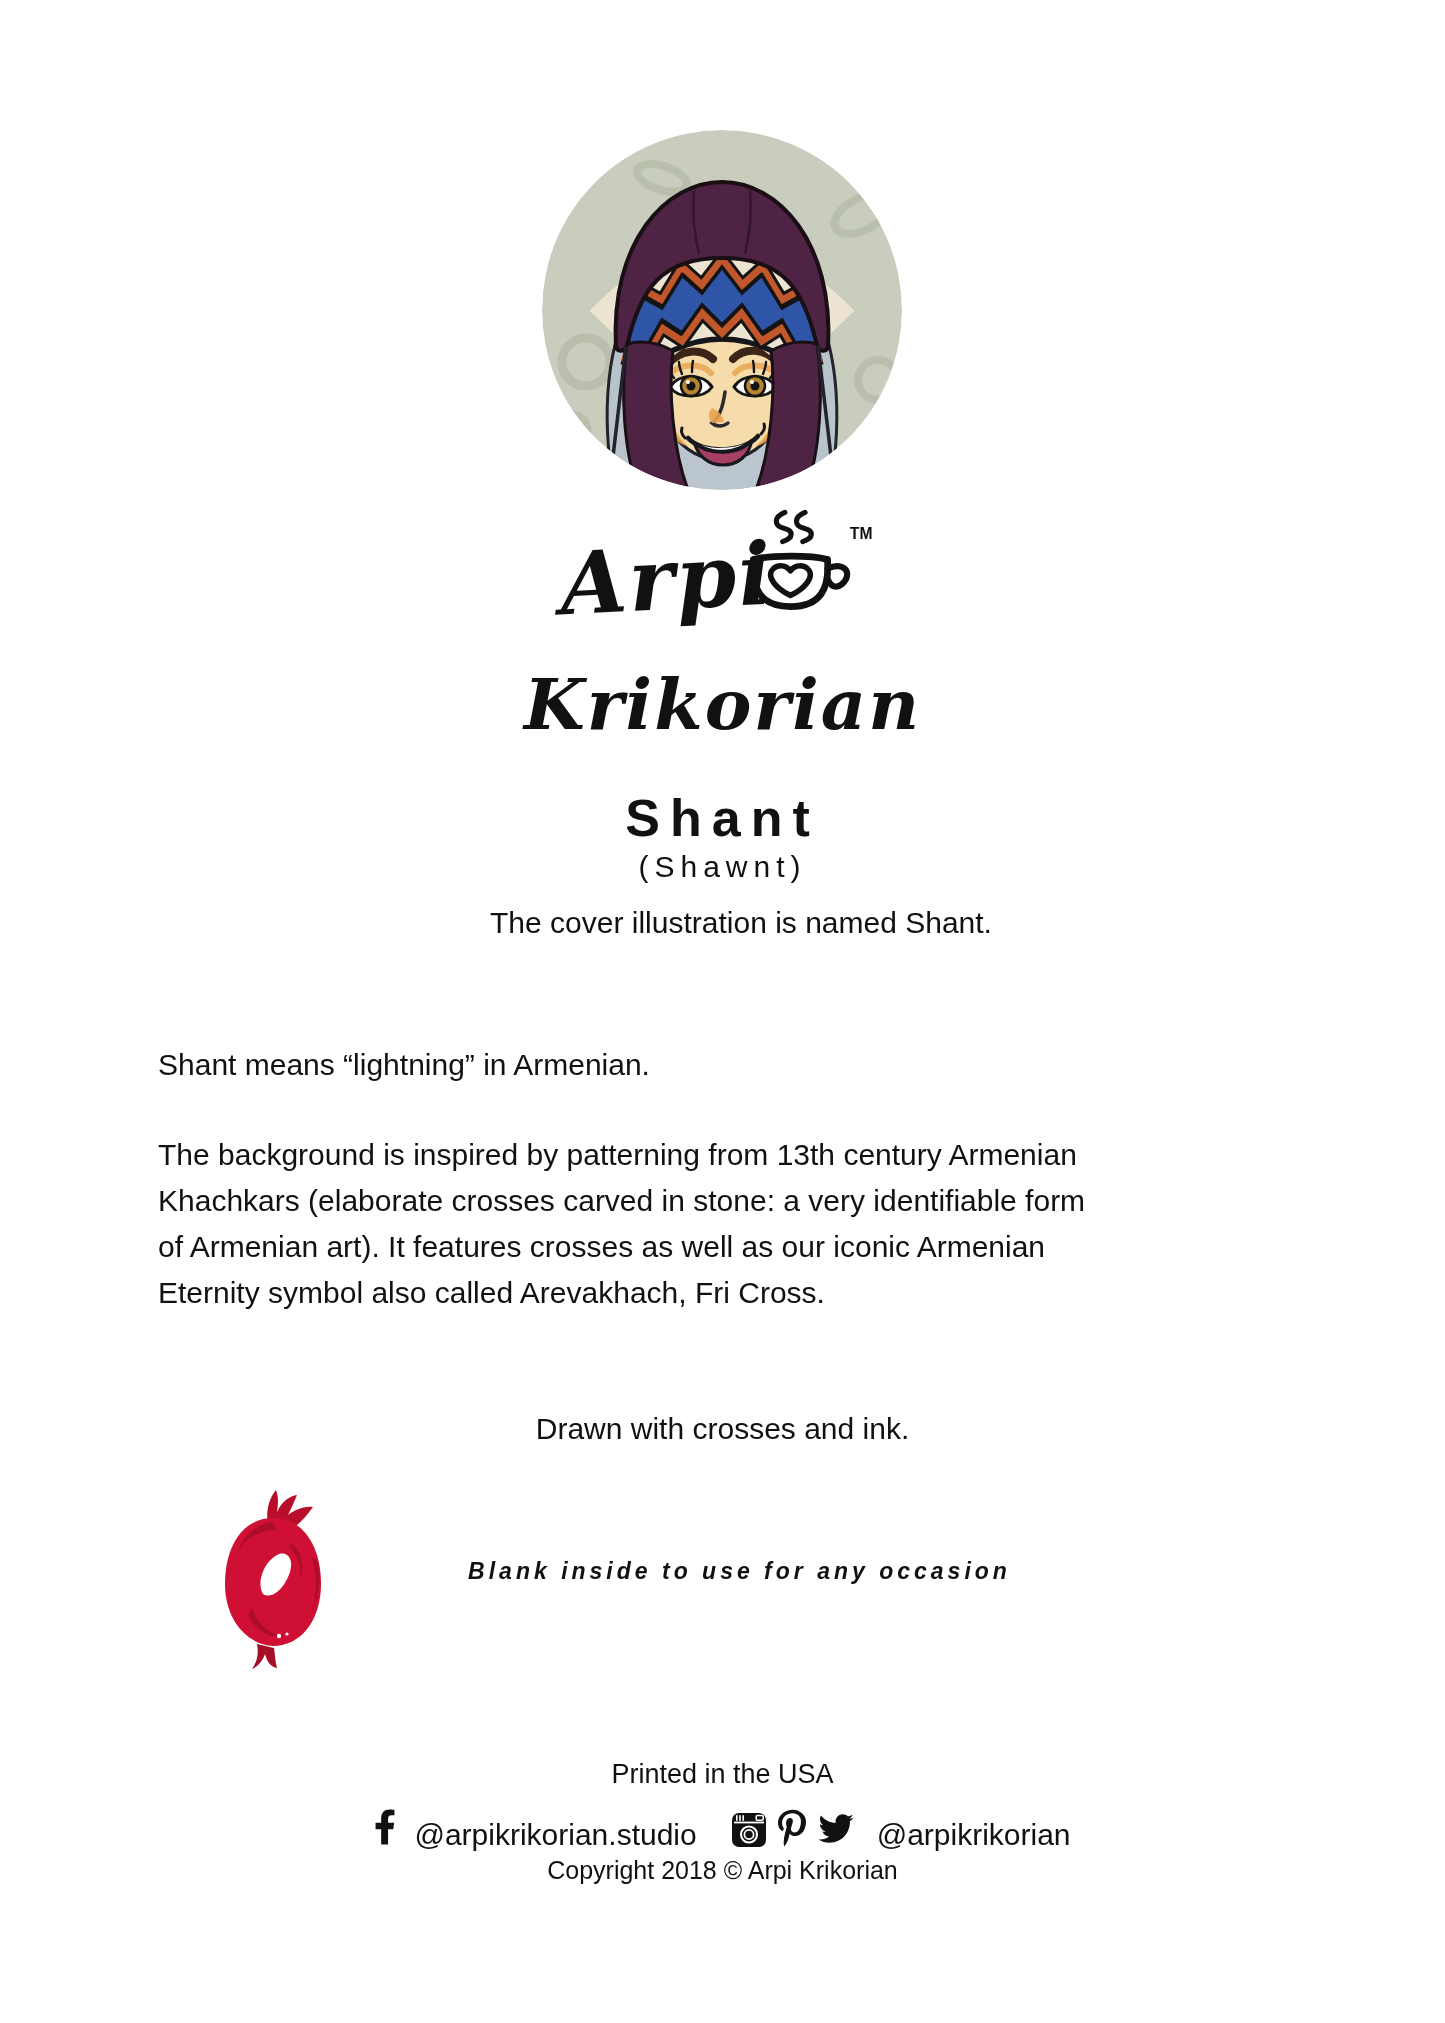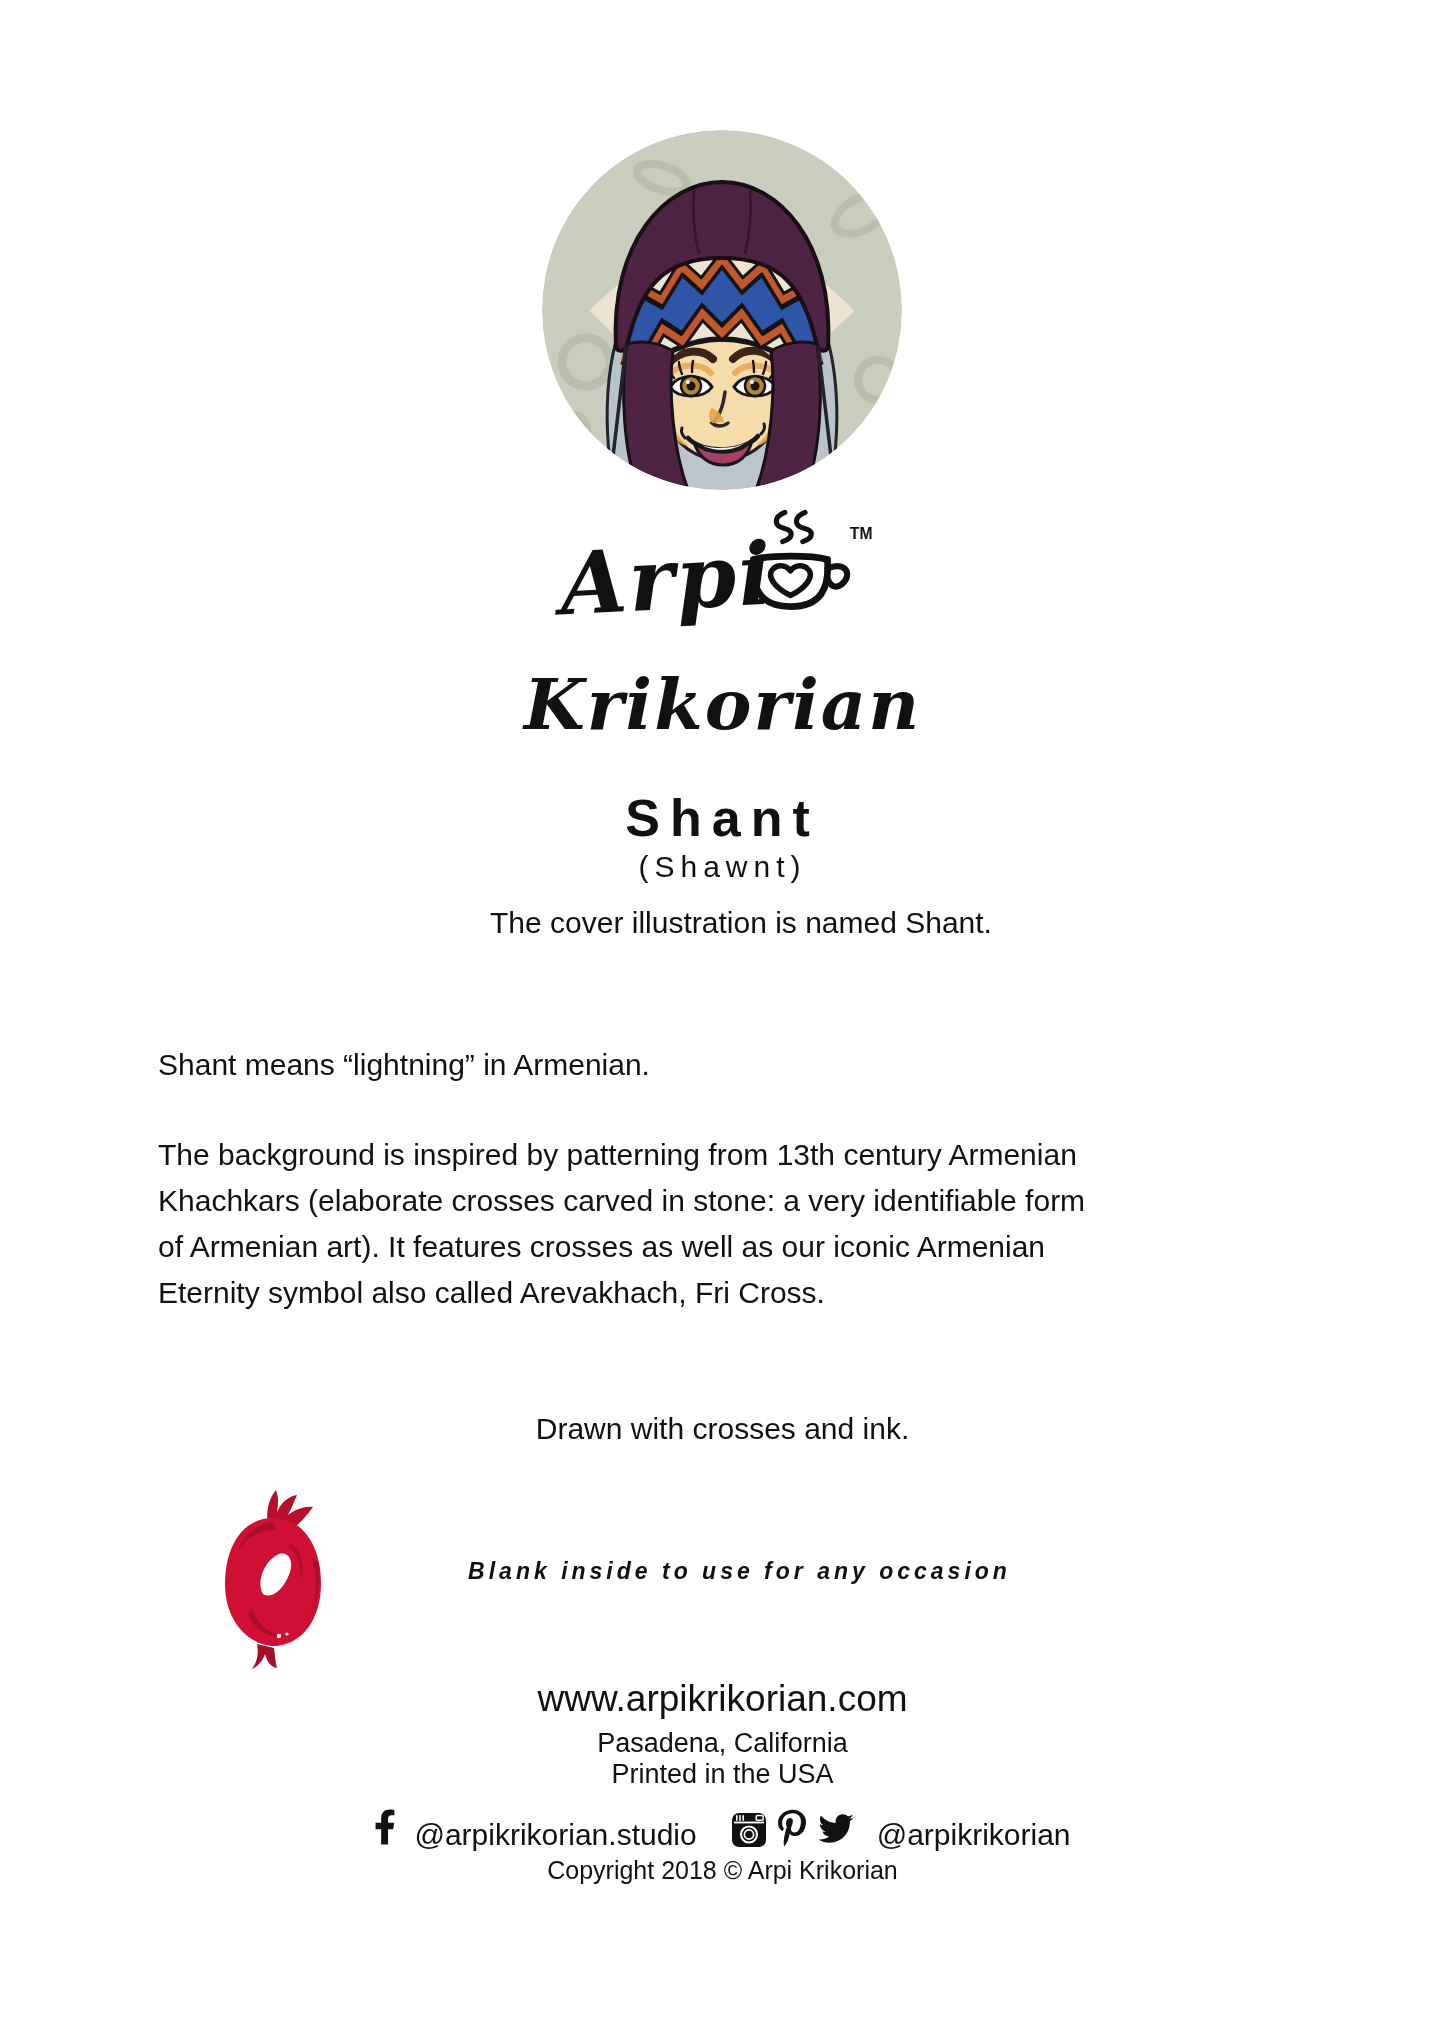--- a/index.html
+++ b/index.html
@@ -202,22 +202,20 @@
         <path d="M72,58 C82,66 86,80 84,92 C90,78 84,62 76,56 Z"></path>
       </g>
       <path d="M47,106 C40,94 48,74 61,67 C71,62 78,71 74,84 C69,99 57,112 47,106 Z" fill="#ffffff"></path>
       <circle cx="63" cy="148" r="2.2" fill="#ffffff"></circle>
       <circle cx="71" cy="146" r="1.6" fill="#ffffff"></circle>
       <path d="M41,156 C43,166 41,174 36,181 C43,178 47,172 49,166 C51,174 55,179 61,180 C59,173 59,166 58,160 Z" fill="#a50d28"></path>
     </svg>
   </div>
   <div class="abs centered blank-note">Blank inside to use for any occasion</div>
 
-  <div class="abs centered website">www.arpikrikorian.com</div>
-  <div class="abs centered location">Pasadena, California</div>
   <div class="abs centered printed">Printed in the USA</div>
 
   <div class="abs social-row">
     <svg class="fb-icon" width="22" height="42" viewBox="0 0 320 512">
       <path fill="#111111" d="M279.14 288l14.22-92.66h-88.91v-60.13c0-25.35 12.42-50.06 52.24-50.06h40.42V6.26S260.43 0 225.36 0c-73.22 0-121.08 44.38-121.08 124.72v70.62H22.89V288h81.39v224h100.17V288z"></path>
     </svg>
     <span class="handle">@arpikrikorian.studio</span>
     <svg class="ig-icon" width="36" height="36" viewBox="0 0 36 36">
       <rect x="1" y="1" width="34" height="34" rx="7" fill="#111111"></rect>
       <rect x="3" y="9.6" width="30" height="1.8" fill="#ffffff"></rect>

